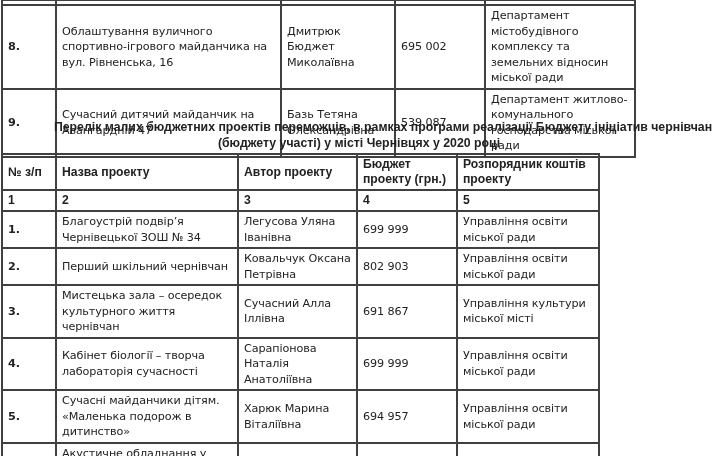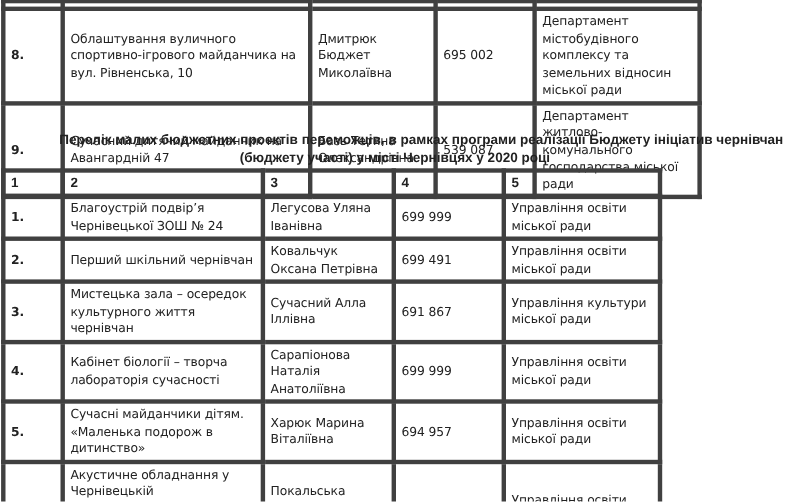--- a/index.html
+++ b/index.html
@@ -2,21 +2,21 @@
 <html><head>
 <meta charset="utf-8">
 <style>
   html, body { margin: 0; padding: 0; background: #ffffff; }
   body {
     width: 718px; height: 456px; overflow: hidden; position: relative;
     font-family: "DejaVu Sans", sans-serif; color: #222222;
   }
   table { border-collapse: collapse; position: absolute; table-layout: fixed; }
   td {
-    border: 4px solid #404040;
+    border: 2px solid #404040;
     font-size: 11.2px; line-height: 15.5px;
     padding: 2px 5px; vertical-align: middle;
     letter-spacing: -0.1px;
     margin-top: 21px;
   }
   td.num { font-weight: bold; }
   td.hdr { font-family: "Liberation Sans", sans-serif; font-weight: bold; font-size: 12.2px; line-height: 15px; letter-spacing: 0; }
   #top-table { left: 1px; top: -1px; width: 633px; }
   #bottom-table { left: 1px; top: 153px; width: 597px; }
   .title {
@@ -41,21 +41,21 @@
   <tbody>
       <tr style="height:3px">
     <td style="padding:0;height:3px"></td>
         <td style="padding:0"></td>
         <td style="padding:0"></td>
         <td style="padding:0"></td>
         <td style="padding:0"></td>
   </tr>
   <tr style="height:60px">
     <td class="num">8.</td>
-    <td>Облаштування вуличного спортивно-ігрового майданчика на вул. Рівненська, 10</td>
+    <td>Облаштування вуличного спортивно-ігрового майданчика на вул. Рівненська, 16</td>
     <td>Дмитрюк Бюджет Миколаївна</td>
     <td>695 002</td>
     <td>Департамент містобудівного комплексу та земельних відносин міської ради</td>
   </tr>
   <tr style="height:49px">
     <td class="num">9.</td>
     <td>Сучасний дитячий майданчик на Авангардній 47</td>
     <td>Базь Тетяна Олександрівна</td>
     <td>539 087</td>
     <td>Департамент житлово-комунального господарства міської ради</td>
@@ -68,47 +68,54 @@
 
 <table id="bottom-table">
   <colgroup>
     <col style="width:54px">
       <col style="width:182px">
       <col style="width:119px">
       <col style="width:100px">
       <col style="width:142px">
   </colgroup>
   <tbody>
+      <tr style="height:35px">
+    <td class="hdr">№ з/п</td>
+    <td class="hdr">Назва проекту</td>
+    <td class="hdr">Автор проекту</td>
+    <td class="hdr">Бюджет проекту (грн.)</td>
+    <td class="hdr">Розпорядник коштів проекту</td>
+  </tr>
   <tr style="height:19px">
     <td class="hdr">1</td>
     <td class="hdr">2</td>
     <td class="hdr">3</td>
     <td class="hdr">4</td>
     <td class="hdr">5</td>
   </tr>
   <tr style="height:33px">
     <td class="num">1.</td>
-    <td>Благоустрій подвір’я Чернівецької ЗОШ № 24</td>
+    <td>Благоустрій подвір’я Чернівецької ЗОШ № 34</td>
     <td>Легусова Уляна Іванівна</td>
     <td>699 999</td>
     <td>Управління освіти міської ради</td>
   </tr>
   <tr style="height:33px">
     <td class="num">2.</td>
     <td>Перший шкільний чернівчан</td>
     <td>Ковальчук Оксана Петрівна</td>
-    <td>699 491</td>
+    <td>802 903</td>
     <td>Управління освіти міської ради</td>
   </tr>
   <tr style="height:33px">
     <td class="num">3.</td>
     <td>Мистецька зала – осередок культурного життя чернівчан</td>
     <td>Сучасний Алла Іллівна</td>
     <td>691 867</td>
-    <td>Управління культури міської ради</td>
+    <td>Управління культури міської місті</td>
   </tr>
   <tr style="height:34px">
     <td class="num">4.</td>
     <td>Кабінет біології – творча лабораторія сучасності</td>
     <td>Сарапіонова Наталія Анатоліївна</td>
     <td>699 999</td>
     <td>Управління освіти міської ради</td>
   </tr>
   <tr style="height:53px">
     <td class="num">5.</td>

